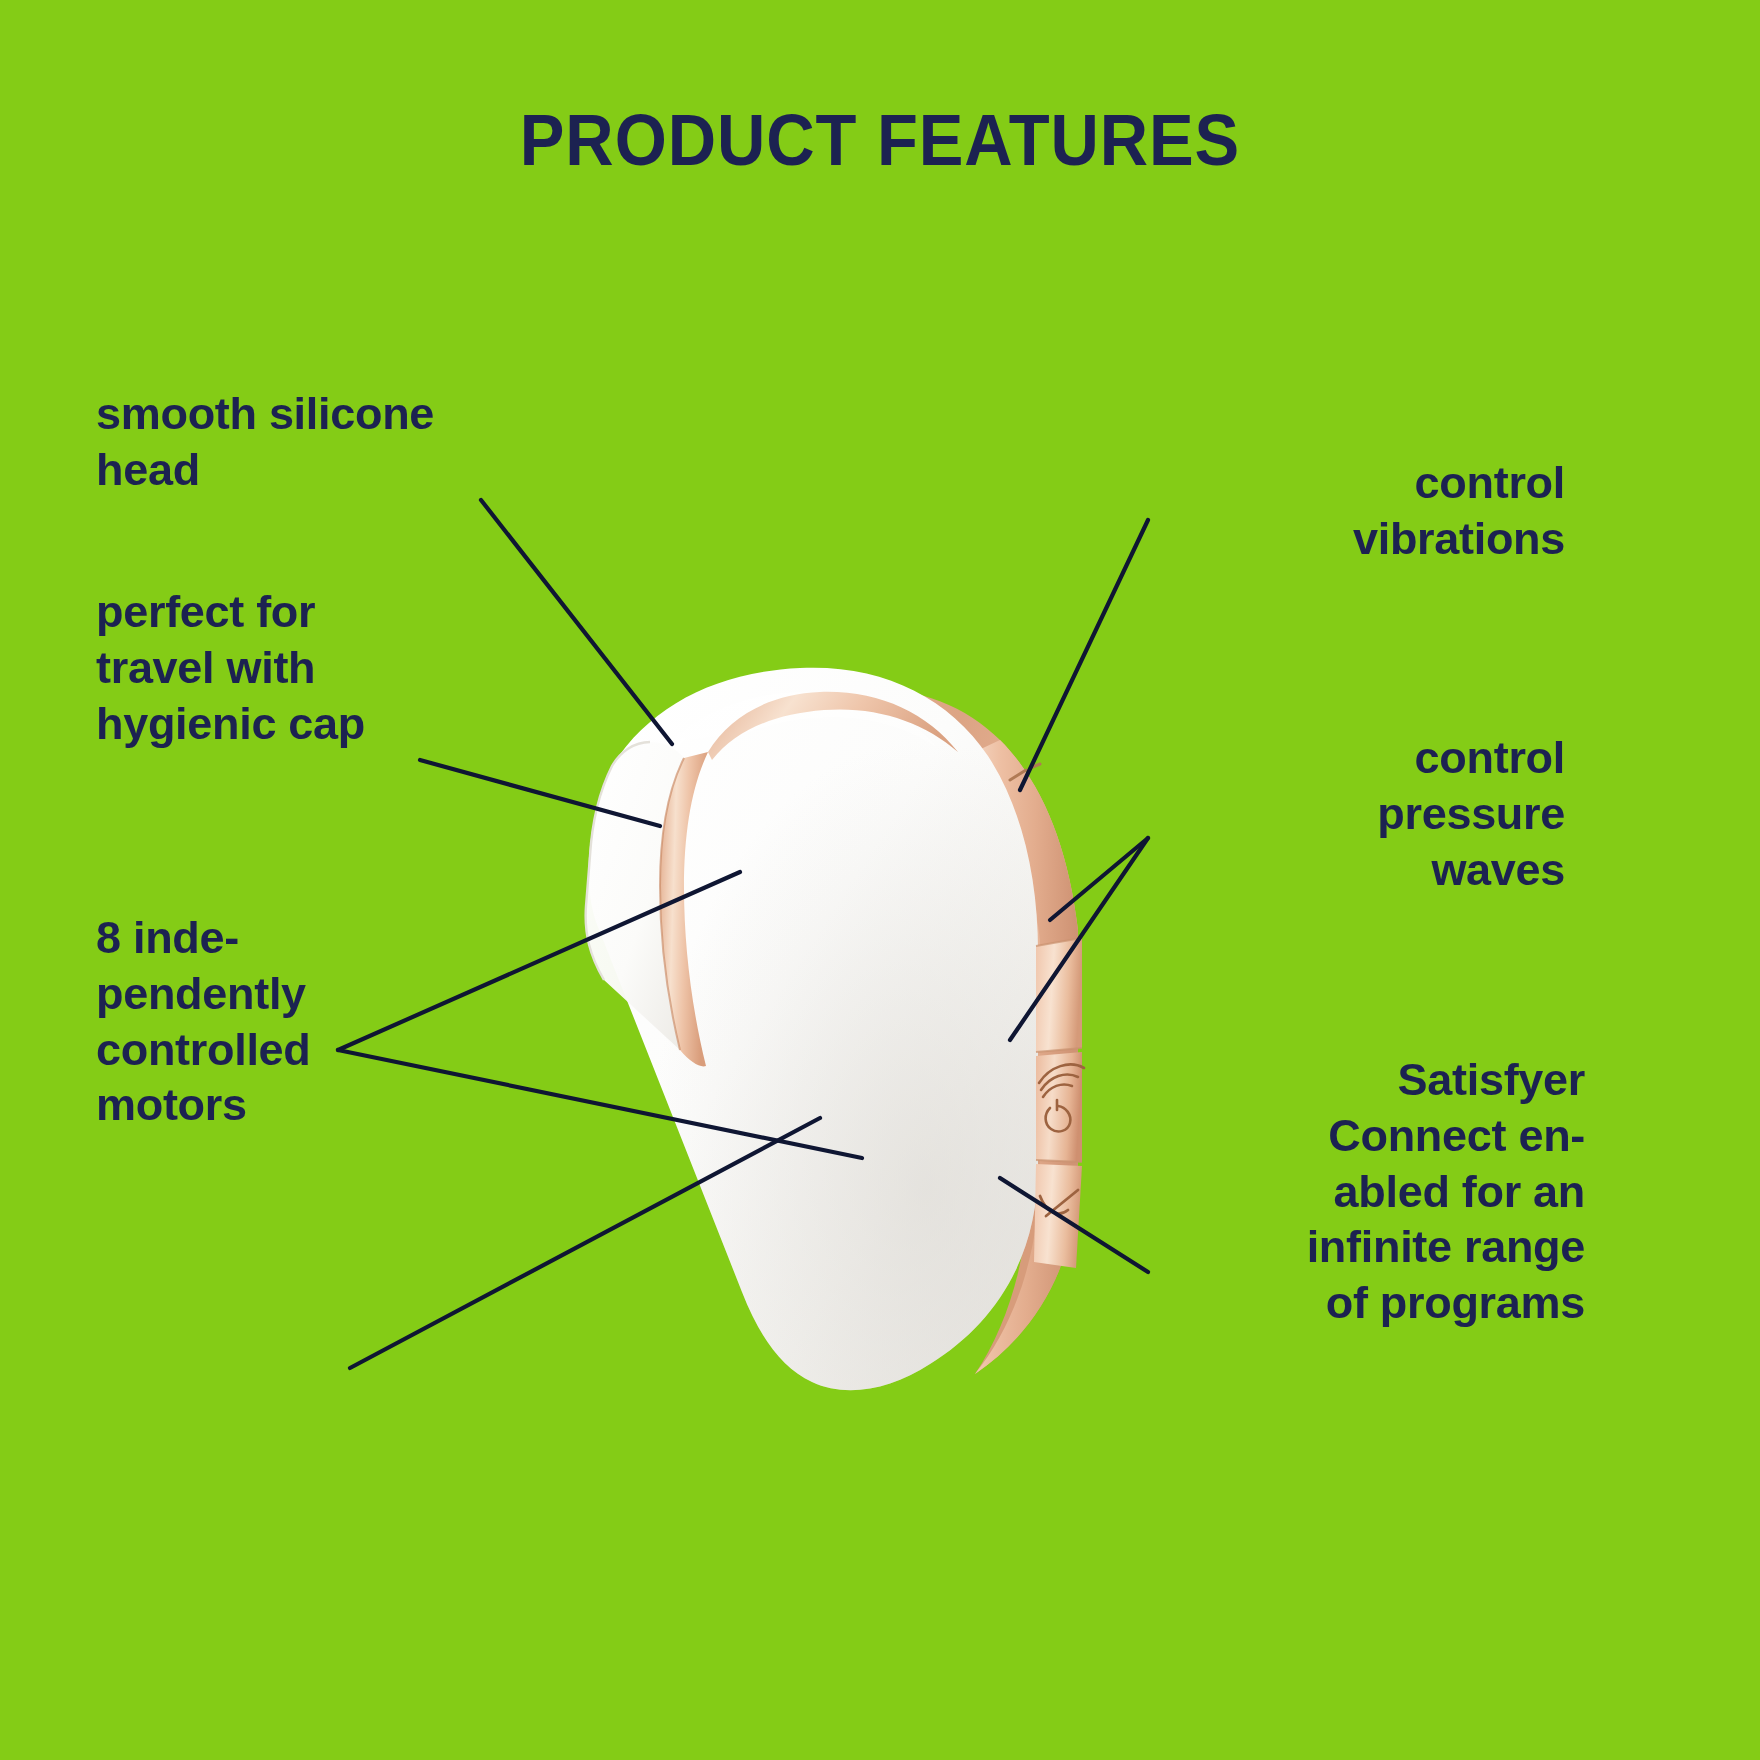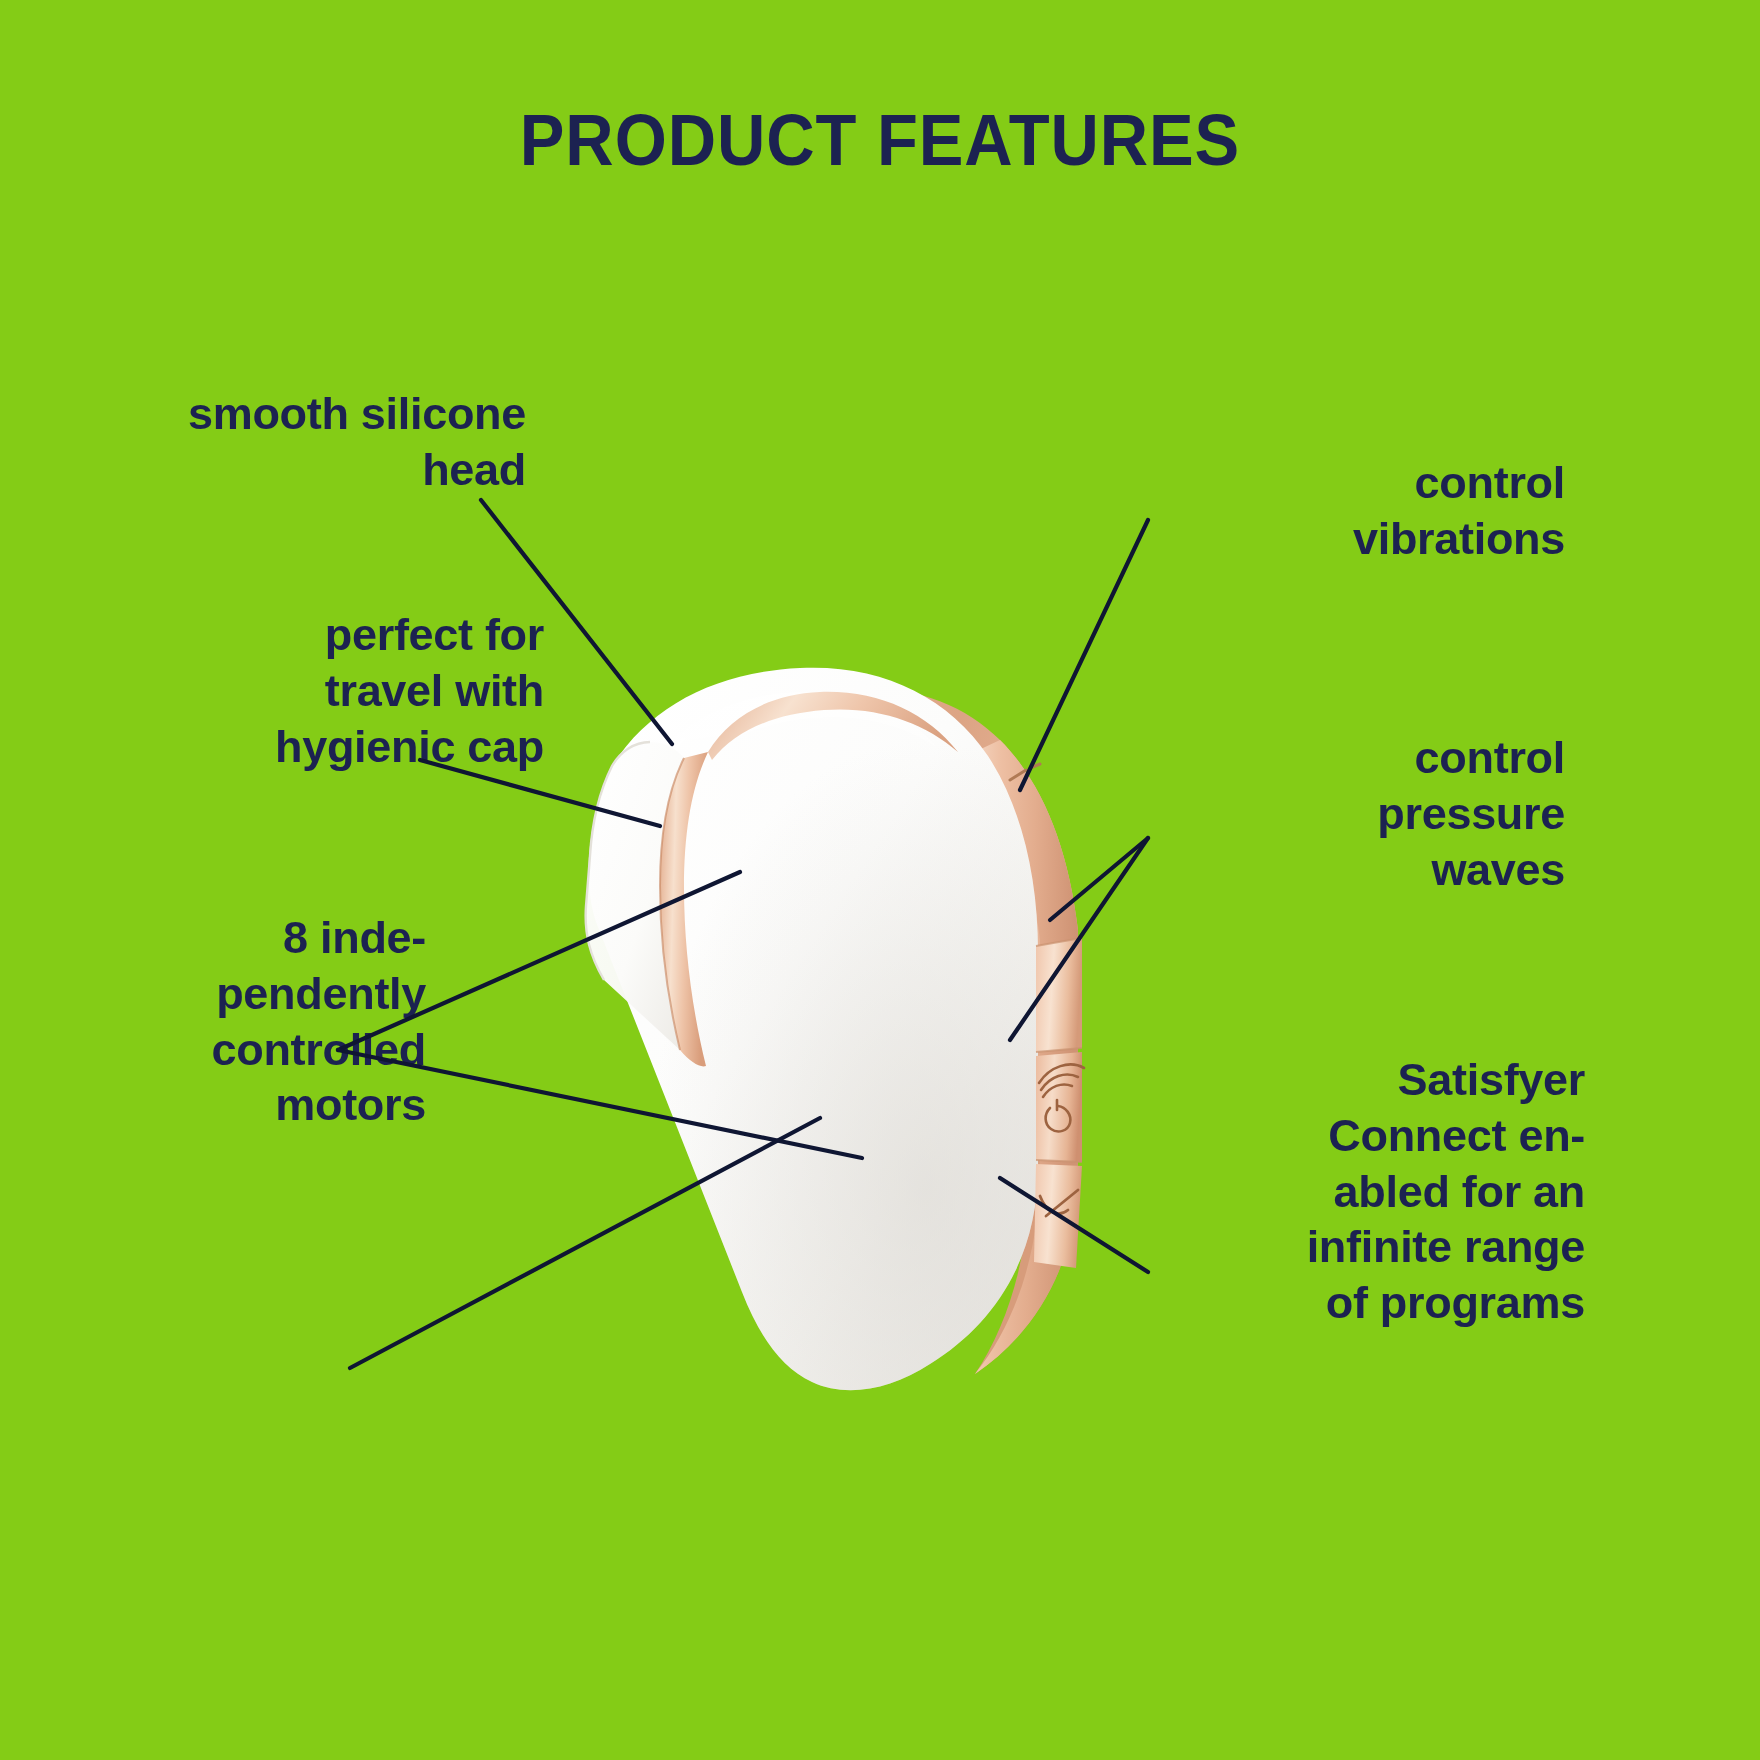--- a/index.html
+++ b/index.html
@@ -38,26 +38,26 @@
   .callout {
     position: absolute;
     color: #1c2251;
     font-family: "Liberation Sans", "DejaVu Sans", sans-serif;
     font-weight: 600;
     font-size: 45px;
     line-height: 1.24;
     letter-spacing: -0.3px;
     white-space: pre-line;
   }
-  .callout.left  { text-align: right; }
+  .callout.left  { text-align: left; }
   .callout.right { text-align: right; }
 
   
   #label-smooth-head   { left: 96px;  top: 386px;  width: 430px; }
-  #label-travel-cap    { left: 96px;  top: 607px;  width: 400px; margin-left: 48px; }
+  #label-travel-cap    { left: 96px;  top: 584px;  width: 400px; }
   #label-motors        { left: 96px;  top: 910px;  width: 330px; }
   #label-charging      { left: 96px;  top: 1272px; width: 350px; }
 
   
   #label-vibrations    { left: 1165px; top: 455px;  width: 400px; }
   #label-pressure      { left: 1165px; top: 730px;  width: 400px; }
   #label-connect       { left: 1165px; top: 1052px; width: 420px; }
 
   
   #leader-lines, #device {

